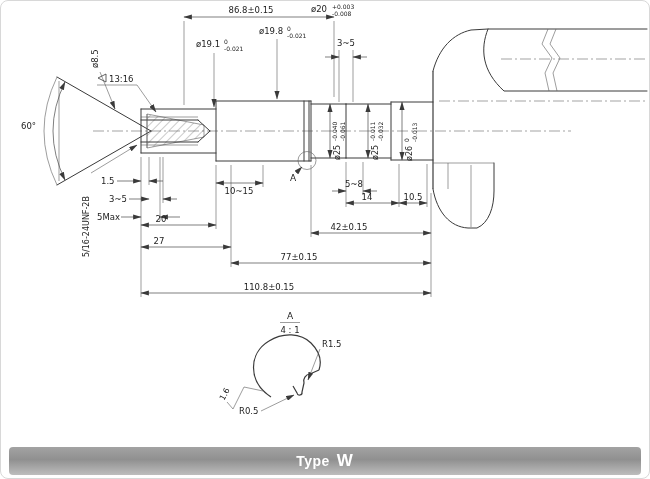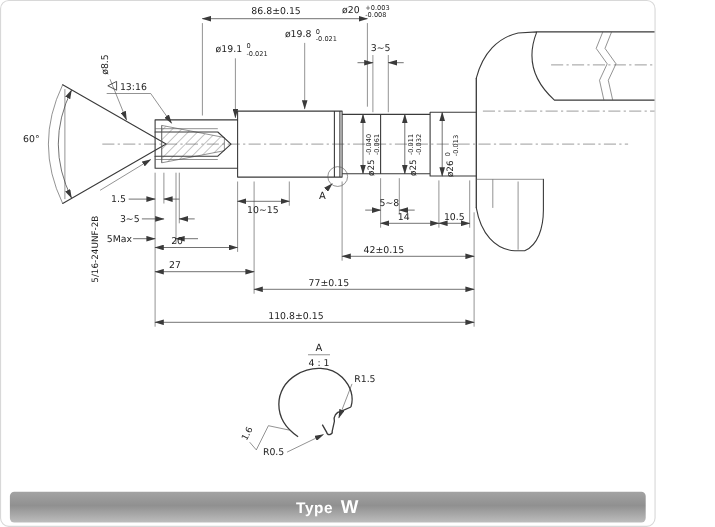--- a/index.html
+++ b/index.html
@@ -1,16 +1,16 @@
 <!DOCTYPE html>
 <html><head>
 <meta charset="utf-8">
 <style>
   html,body{margin:0;padding:0;background:#fff;}
-  .page{position:relative;width:596px;height:479px;background:#fff;border:1px solid #d8d8d8;
+  .page{position:relative;width:650px;height:479px;background:#fff;border:1px solid #d8d8d8;
         border-radius:8px;box-sizing:border-box;overflow:hidden;
         font-family:"DejaVu Sans",sans-serif;}
   svg{display:block;}
   .g1{stroke:#3a3a3a;stroke-width:1;fill:none;stroke-linecap:round;}
   .g1b{stroke:#3a3a3a;stroke-width:1.2;fill:none;}
   .g2{stroke:#5a5a5a;stroke-width:0.6;fill:none;}
   .cl{stroke:#666;stroke-width:0.6;fill:none;stroke-dasharray:11 3 2 3;}
   .dm{stroke:#474747;stroke-width:0.7;fill:none;}
   text{fill:#222;font-family:"DejaVu Sans",sans-serif;font-size:8.5px;}
   .t8{font-size:8px;}

